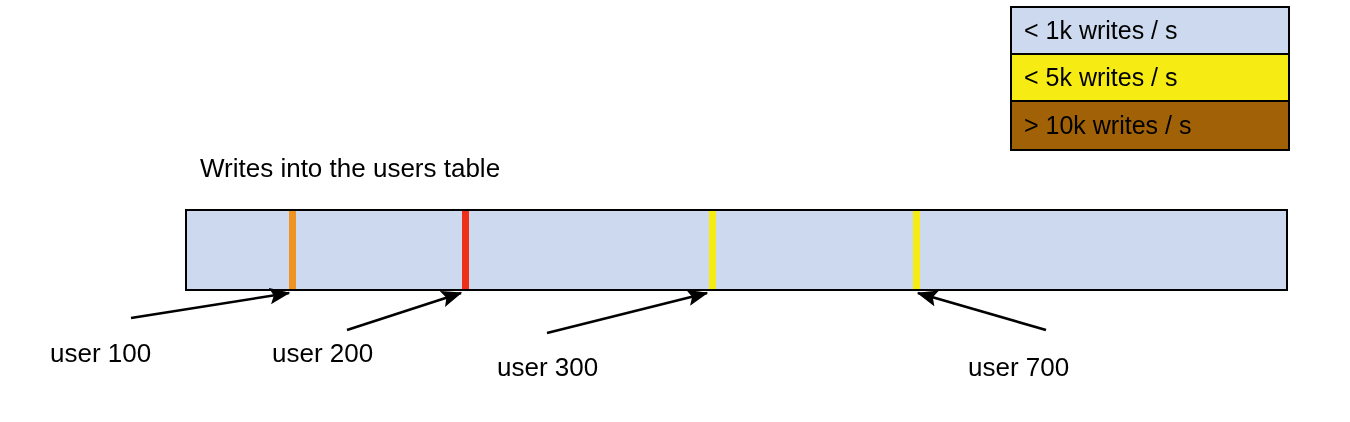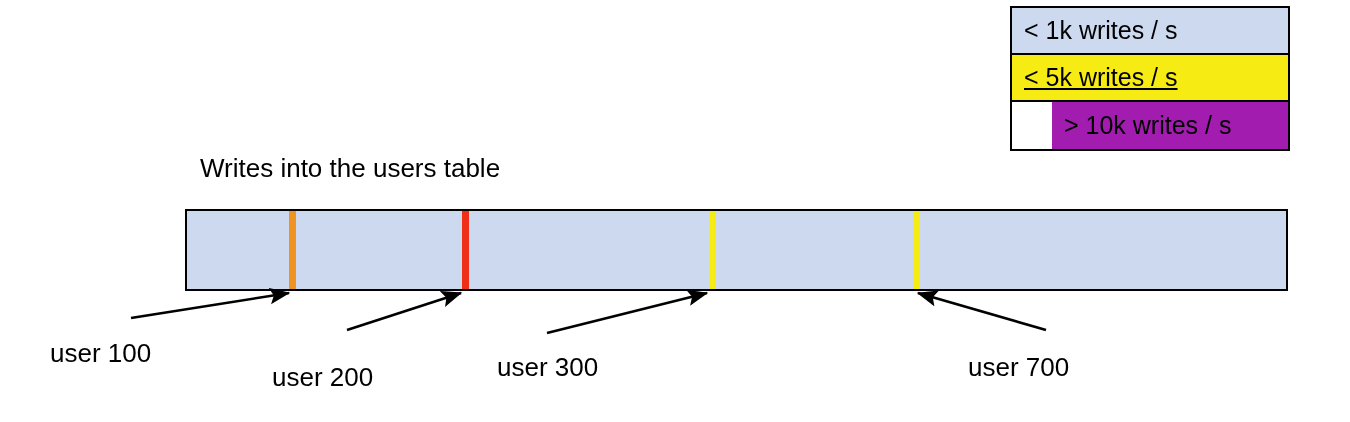--- a/index.html
+++ b/index.html
@@ -86,24 +86,24 @@
     line-height: 1;
   }
 </style>
 </head>
 <body>
 
 <div id="legend">
   <div class="legend-row" style="background:#ccd9ee;">
     <span class="legend-label">&lt; 1k writes / s</span>
   </div>
-  <div class="legend-row" style="background:#f6ec13;text-decoration:underline;">
+  <div class="legend-row" style="background:#f6ec13;">
     <span class="legend-label">&lt; 5k writes / s</span>
   </div>
-  <div class="legend-row" style="background:#a21caf;margin-left:40px;">
+  <div class="legend-row" style="background:#a16207;">
     <span class="legend-label">&gt; 10k writes / s</span>
   </div>
 </div>
 
 <div id="chart-title">Writes into the users table</div>
 
 <div id="table-bar" style="background:#ccd9ee;">
   <div class="bar-marker" style="left:102px; background:#ef9422;"></div>
   <div class="bar-marker" style="left:275px; background:#ef3019;"></div>
   <div class="bar-marker" style="left:522px; background:#f6ec13;"></div>
@@ -116,15 +116,15 @@
       <path d="M0,0 L8,3.2 L0,6.4 L1.6,3.2 Z" fill="#000000"></path>
     </marker>
   </defs>
   <line x1="131" y1="318" x2="289" y2="293" stroke="#000000" stroke-width="2.6" marker-end="url(#arrowhead)"></line>
   <line x1="347" y1="330" x2="461" y2="293" stroke="#000000" stroke-width="2.6" marker-end="url(#arrowhead)"></line>
   <line x1="547" y1="333" x2="707" y2="293" stroke="#000000" stroke-width="2.6" marker-end="url(#arrowhead)"></line>
   <line x1="1046" y1="330" x2="918" y2="293" stroke="#000000" stroke-width="2.6" marker-end="url(#arrowhead)"></line>
 </svg>
 
 <div class="user-label" style="left:50px; top:340px;">user 100</div>
-<div class="user-label" style="left:272px; top:364px;">user 200</div>
+<div class="user-label" style="left:272px; top:340px;">user 200</div>
 <div class="user-label" style="left:497px; top:354px;">user 300</div>
 <div class="user-label" style="left:968px; top:354px;">user 700</div>
 
 </body></html>

